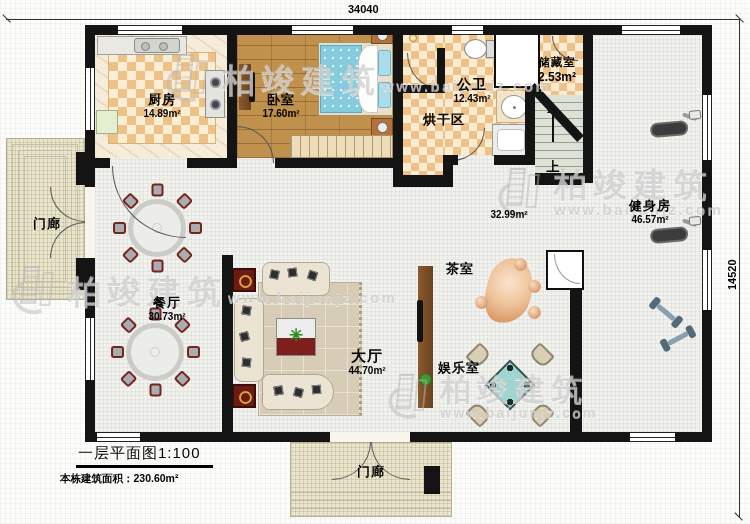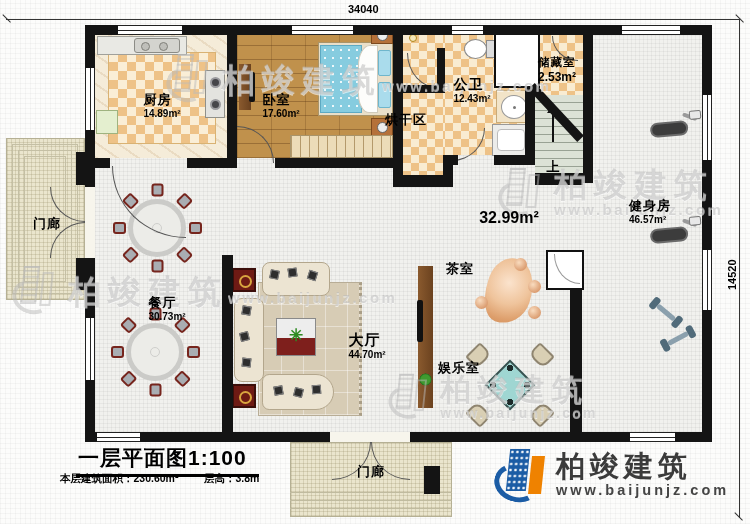--- a/index.html
+++ b/index.html
@@ -36,24 +36,24 @@
   .stairs{position:absolute;left:535px;top:95px;width:48px;height:80px;z-index:7;
     background:repeating-linear-gradient(0deg, #99a294 0 1px, transparent 1px 8px), #dce2d6;}
   .porch{position:absolute;z-index:5;border:1px solid #b5b094;
     background:
       repeating-linear-gradient(0deg, rgba(140,130,90,.22) 0 1px, transparent 1px 4px),
       repeating-linear-gradient(90deg, rgba(140,130,90,.22) 0 1px, transparent 1px 4px),
       #eae5cd;}
   .step-rect{position:absolute;border:1px solid #c4bfa4;z-index:6;}
   .step-line{position:absolute;height:1px;background:#c0bb9f;z-index:6;}
   
-  .rlabel{position:absolute;z-index:50;text-align:left;font-weight:bold;line-height:1.2;transform:translateX(-50%);white-space:nowrap;}
+  .rlabel{position:absolute;z-index:50;text-align:center;font-weight:bold;line-height:1.2;transform:translateX(-50%);white-space:nowrap;}
   .rname{font-size:13px;letter-spacing:1px;display:block;}
   .rarea{font-size:10px;display:block;letter-spacing:0;}
-  .small-note{position:absolute;z-index:50;font-size:16px;font-weight:bold;transform:translateX(-50%);white-space:nowrap;}
+  .small-note{position:absolute;z-index:50;font-size:10px;font-weight:bold;transform:translateX(-50%);white-space:nowrap;}
   
   .dim-line{position:absolute;background:#333;z-index:4;}
   .tick{position:absolute;width:11px;height:1.4px;background:#333;transform:rotate(45deg);z-index:4;}
   .dim-text{position:absolute;font-size:11px;font-weight:bold;z-index:50;white-space:nowrap;}
   .dtable{position:absolute;width:58px;height:58px;z-index:20;}
   .tbl{position:absolute;inset:0;border-radius:50%;background:#eDEDe9;background:#ececE8;border:5px solid #cbcbc8;}
   .tbl::after{content:"";position:absolute;left:50%;top:50%;width:8px;height:8px;margin:-5px 0 0 -5px;border:1.5px solid #cfcfcc;border-radius:50%;}
   .chair{position:absolute;left:50%;top:50%;width:13px;height:12px;margin:-6px 0 0 -6.5px;background:#a9adb2;border:2px solid #76251d;border-radius:3px;}
   .sofa{position:absolute;background:#ece4d2;border:1.5px solid #b3a68c;border-radius:8px;z-index:20;}
   .pillow{position:absolute;width:9px;height:9px;background:#2e2e2e;border:1px solid #888;z-index:21;}
@@ -115,21 +115,21 @@
   .pillar{position:absolute;left:424px;top:466px;width:16px;height:28px;background:#141414;z-index:30;}
   
   .wm{position:absolute;display:flex;align-items:center;gap:10px;z-index:45;pointer-events:none;color:rgba(186,186,186,.55);text-shadow:0 1px 0 rgba(255,255,255,.6);}
   .wm-mark{position:relative;width:44px;height:54px;flex:0 0 auto;}
   .wm-mark .a{position:absolute;left:8px;top:2px;width:16px;height:38px;border:2px solid rgba(186,186,186,.5);transform:skewX(-6deg);background:repeating-linear-gradient(0deg, rgba(186,186,186,.45) 0 2px, transparent 2px 6px);}
   .wm-mark .b{position:absolute;left:27px;top:8px;width:11px;height:34px;border:2px solid rgba(186,186,186,.5);transform:skewX(-6deg);}
   .wm-mark .c{position:absolute;left:-2px;top:16px;width:40px;height:34px;border:4px solid transparent;border-bottom-color:rgba(186,186,186,.5);border-left-color:rgba(186,186,186,.5);border-radius:50%;transform:rotate(18deg);}
   .wm-title{font-size:33px;font-weight:bold;letter-spacing:7px;line-height:1;white-space:nowrap;}
   .wm-sub{font-size:15px;font-weight:bold;letter-spacing:2.5px;line-height:1.2;white-space:nowrap;}
   
-  .tb-title{position:absolute;left:76px;top:444px;z-index:50;font-size:21px;font-weight:bold;letter-spacing:1px;border-bottom:3px solid #000;padding:0 12px 2px 2px;white-space:nowrap;}
+  .tb-title{position:absolute;left:76px;top:444px;z-index:50;font-size:15px;font-weight:normal;letter-spacing:1px;border-bottom:3px solid #000;padding:0 12px 2px 2px;white-space:nowrap;}
   .tb-stats{position:absolute;left:60px;top:472px;z-index:50;display:grid;grid-template-columns:132px auto;column-gap:12px;row-gap:3px;font-size:10.5px;font-weight:bold;white-space:nowrap;}
   
   .logo{position:absolute;left:496px;top:446px;display:flex;align-items:center;gap:8px;z-index:50;}
   .logo-mark{position:relative;width:52px;height:58px;flex:0 0 auto;}
   .lm-blue{position:absolute;left:12px;top:3px;width:20px;height:42px;background:#1b5ca5;transform:skewX(-6deg);background-image:radial-gradient(rgba(255,255,255,.95) 1px, transparent 1.4px);background-size:5px 6px;}
   .lm-orange{position:absolute;left:34px;top:10px;width:13px;height:38px;background:#ef8200;transform:skewX(-6deg);}
   .lm-swoosh{position:absolute;left:-2px;top:18px;width:46px;height:38px;border:5px solid transparent;border-bottom-color:#1b5ca5;border-left-color:#1b5ca5;border-radius:50%;transform:rotate(16deg);}
   .logo-company{font-size:29px;font-weight:900;color:#3b3b3b;letter-spacing:5px;line-height:1.05;white-space:nowrap;}
   .logo-site{font-size:14.5px;font-weight:bold;color:#454545;letter-spacing:3px;line-height:1.2;white-space:nowrap;}
 </style>
@@ -351,32 +351,32 @@
     <span class="rarea">17.60m²</span>
   </div>
   <div class="rlabel" style="left:472px;top:76px">
     <span class="rname" style="font-size:14px">公卫</span>
     <span class="rarea">12.43m²</span>
   </div>
   <div class="rlabel" style="left:557px;top:56px">
     <span class="rname" style="font-size:11.5px">储藏室</span>
     <span class="rarea" style="font-size:12px">2.53m²</span>
   </div>
-  <div class="rlabel" style="left:406px;top:112px">
+  <div class="rlabel" style="left:444px;top:112px">
     <span class="rname">烘干区</span>
   </div>
   <div class="rlabel" style="left:650px;top:198px">
     <span class="rname">健身房</span>
     <span class="rarea">46.57m²</span>
   </div>
   <div class="rlabel" style="left:167px;top:295px">
     <span class="rname">餐厅</span>
     <span class="rarea">30.73m²</span>
   </div>
-  <div class="rlabel" style="left:367px;top:331px">
+  <div class="rlabel" style="left:367px;top:347px">
     <span class="rname" style="font-size:15px">大厅</span>
     <span class="rarea">44.70m²</span>
   </div>
   <div class="rlabel" style="left:460px;top:261px">
     <span class="rname">茶室</span>
   </div>
   <div class="rlabel" style="left:459px;top:360px">
     <span class="rname">娱乐室</span>
   </div>
   <div class="rlabel" style="left:47px;top:216px">
@@ -416,29 +416,17 @@
     <span class="wm-mark">
         <i class="a"></i>
         <i class="b"></i>
         <i class="c"></i>
       </span>
     <span><span class="wm-title">柏竣建筑</span><span class="wm-sub">www.baijunjz.com</span></span>
   </div>
 
   <div class="tb-title">一层平面图1:100</div>
   <div class="tb-stats">
-    <span><span>本层建筑面积：</span><span>230.60m²</span></span>
-    <span><span>层高：</span><span>3.8m</span></span>
-  </div>
-
-  <div class="logo">
-    <span class="logo-mark">
-        <i class="lm-swoosh"></i>
-        <i class="lm-blue"></i>
-        <i class="lm-orange"></i>
-      </span>
-    <span>
-      <span class="logo-company">柏竣建筑</span>
-      <span class="logo-site">www.baijunjz.com</span>
-    </span>
-  </div>
+    <span><span>本栋建筑面积：</span><span>230.60m²</span></span>
+  </div>
+
 
 </div>
 
 </body></html>

